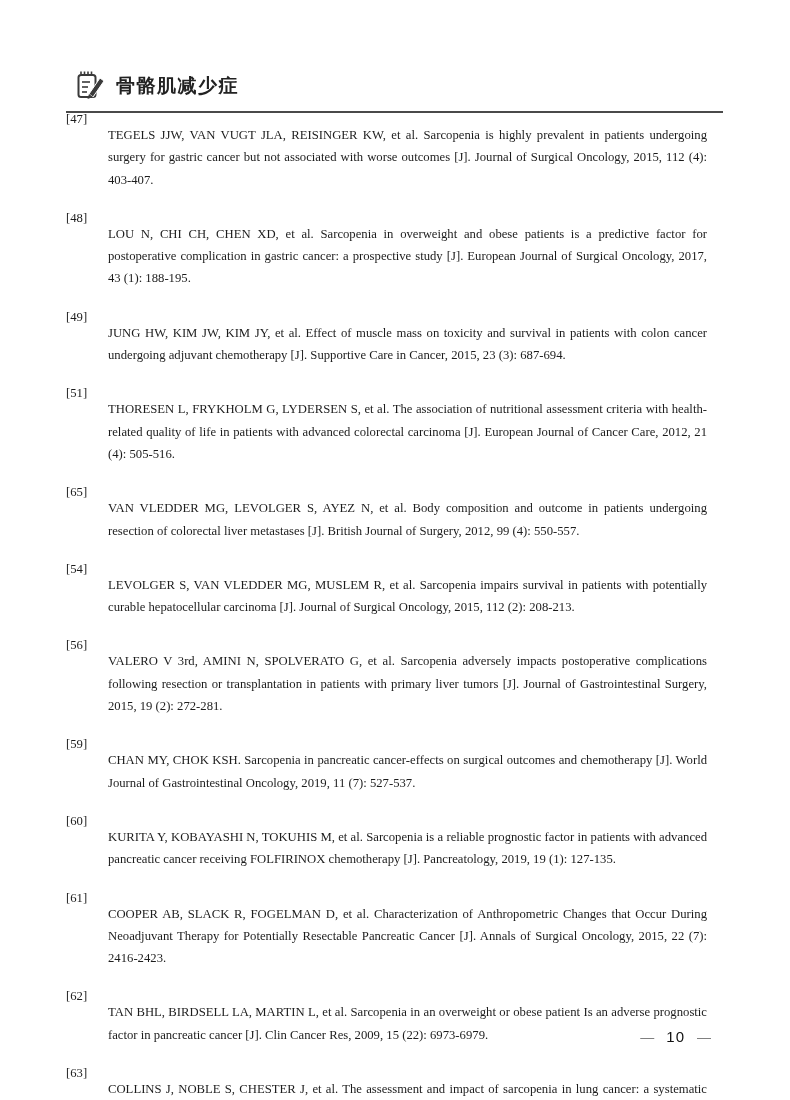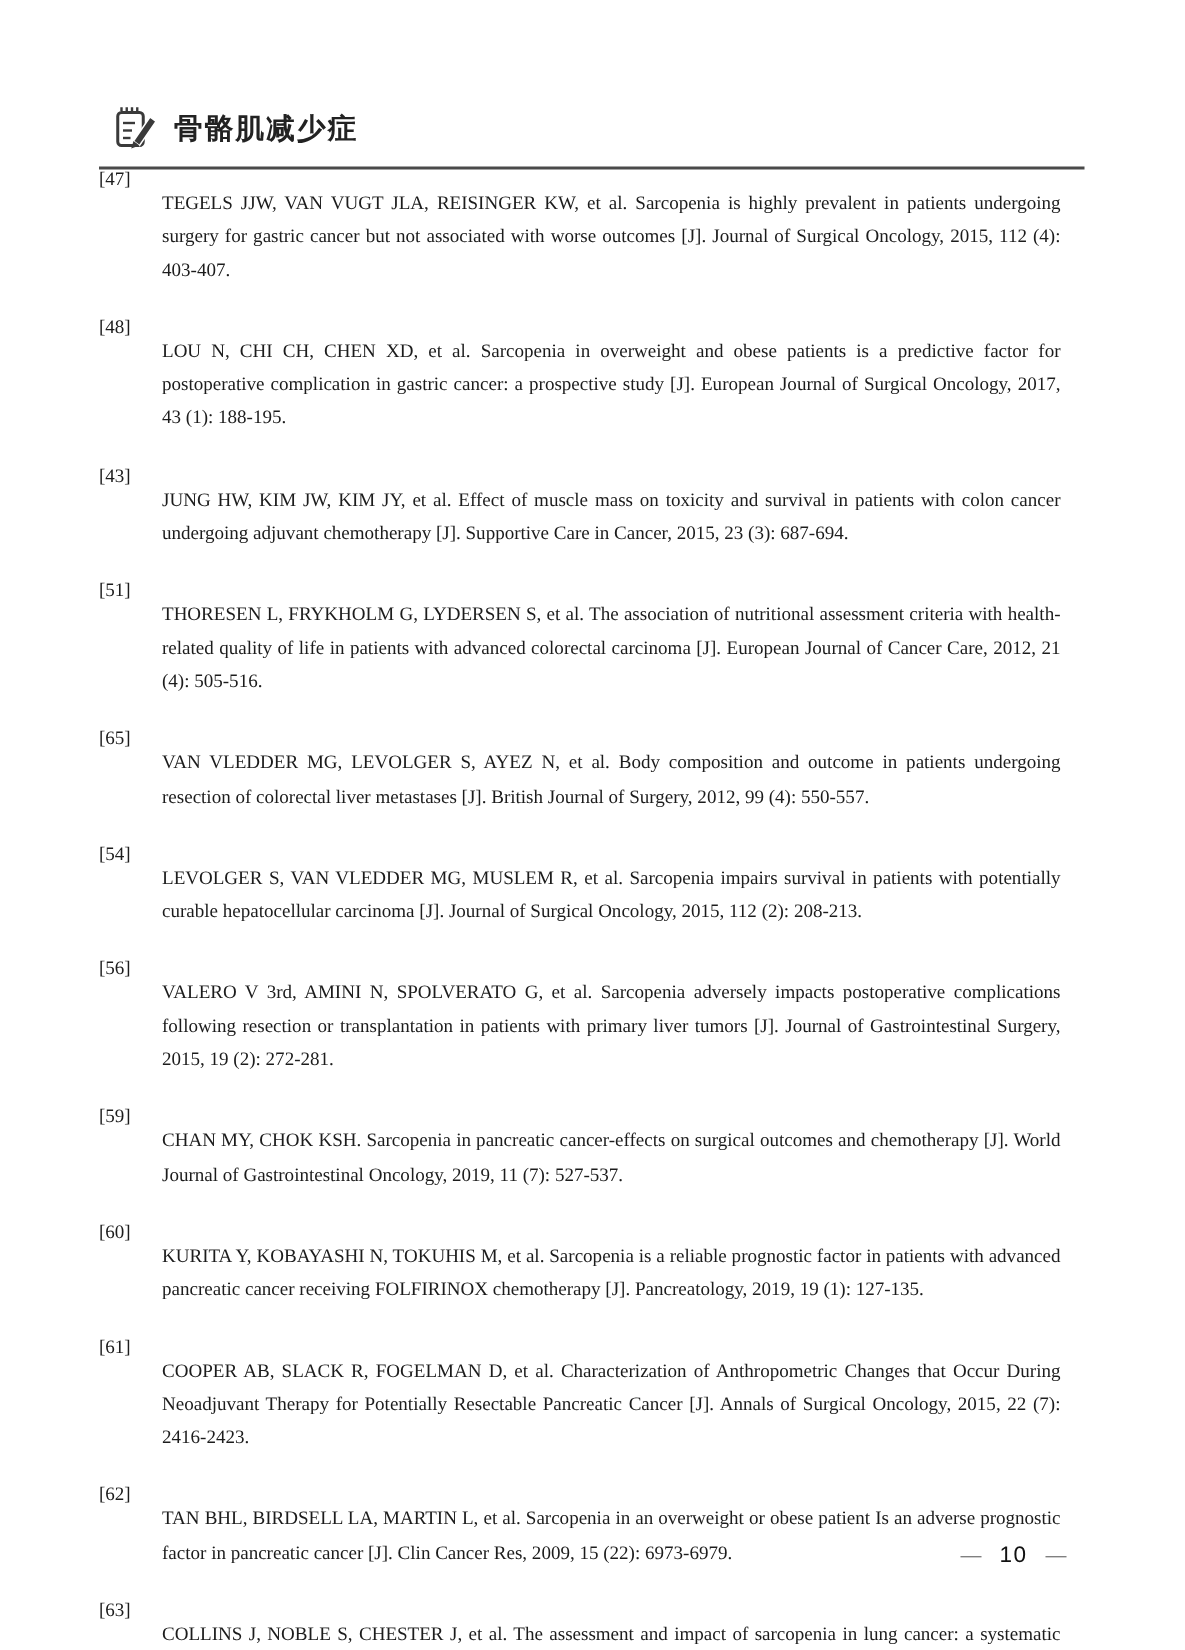--- a/index.html
+++ b/index.html
@@ -115,21 +115,21 @@
   <main class="references">
     <div class="ref">
       <span class="ref-num">[47]</span>
       <p class="ref-text">TEGELS JJW, VAN VUGT JLA, REISINGER KW, et al. Sarcopenia is highly prevalent in patients undergoing surgery for gastric cancer but not associated with worse outcomes [J]. Journal of Surgical Oncology, 2015, 112 (4): 403-407.</p>
     </div>
     <div class="ref">
       <span class="ref-num">[48]</span>
       <p class="ref-text">LOU N, CHI CH, CHEN XD, et al. Sarcopenia in overweight and obese patients is a predictive factor for postoperative complication in gastric cancer: a prospective study [J]. European Journal of Surgical Oncology, 2017, 43 (1): 188-195.</p>
     </div>
     <div class="ref">
-      <span class="ref-num">[43]</span>
+      <span class="ref-num">[49]</span>
       <p class="ref-text">JUNG HW, KIM JW, KIM JY, et al. Effect of muscle mass on toxicity and survival in patients with colon cancer undergoing adjuvant chemotherapy [J]. Supportive Care in Cancer, 2015, 23 (3): 687-694.</p>
     </div>
     <div class="ref">
       <span class="ref-num">[51]</span>
       <p class="ref-text">THORESEN L, FRYKHOLM G, LYDERSEN S, et al. The association of nutritional assessment criteria with health-related quality of life in patients with advanced colorectal carcinoma [J]. European Journal of Cancer Care, 2012, 21 (4): 505-516.</p>
     </div>
     <div class="ref">
       <span class="ref-num">[65]</span>
       <p class="ref-text">VAN VLEDDER MG, LEVOLGER S, AYEZ N, et al. Body composition and outcome in patients undergoing resection of colorectal liver metastases [J]. British Journal of Surgery, 2012, 99 (4): 550-557.</p>
     </div>

